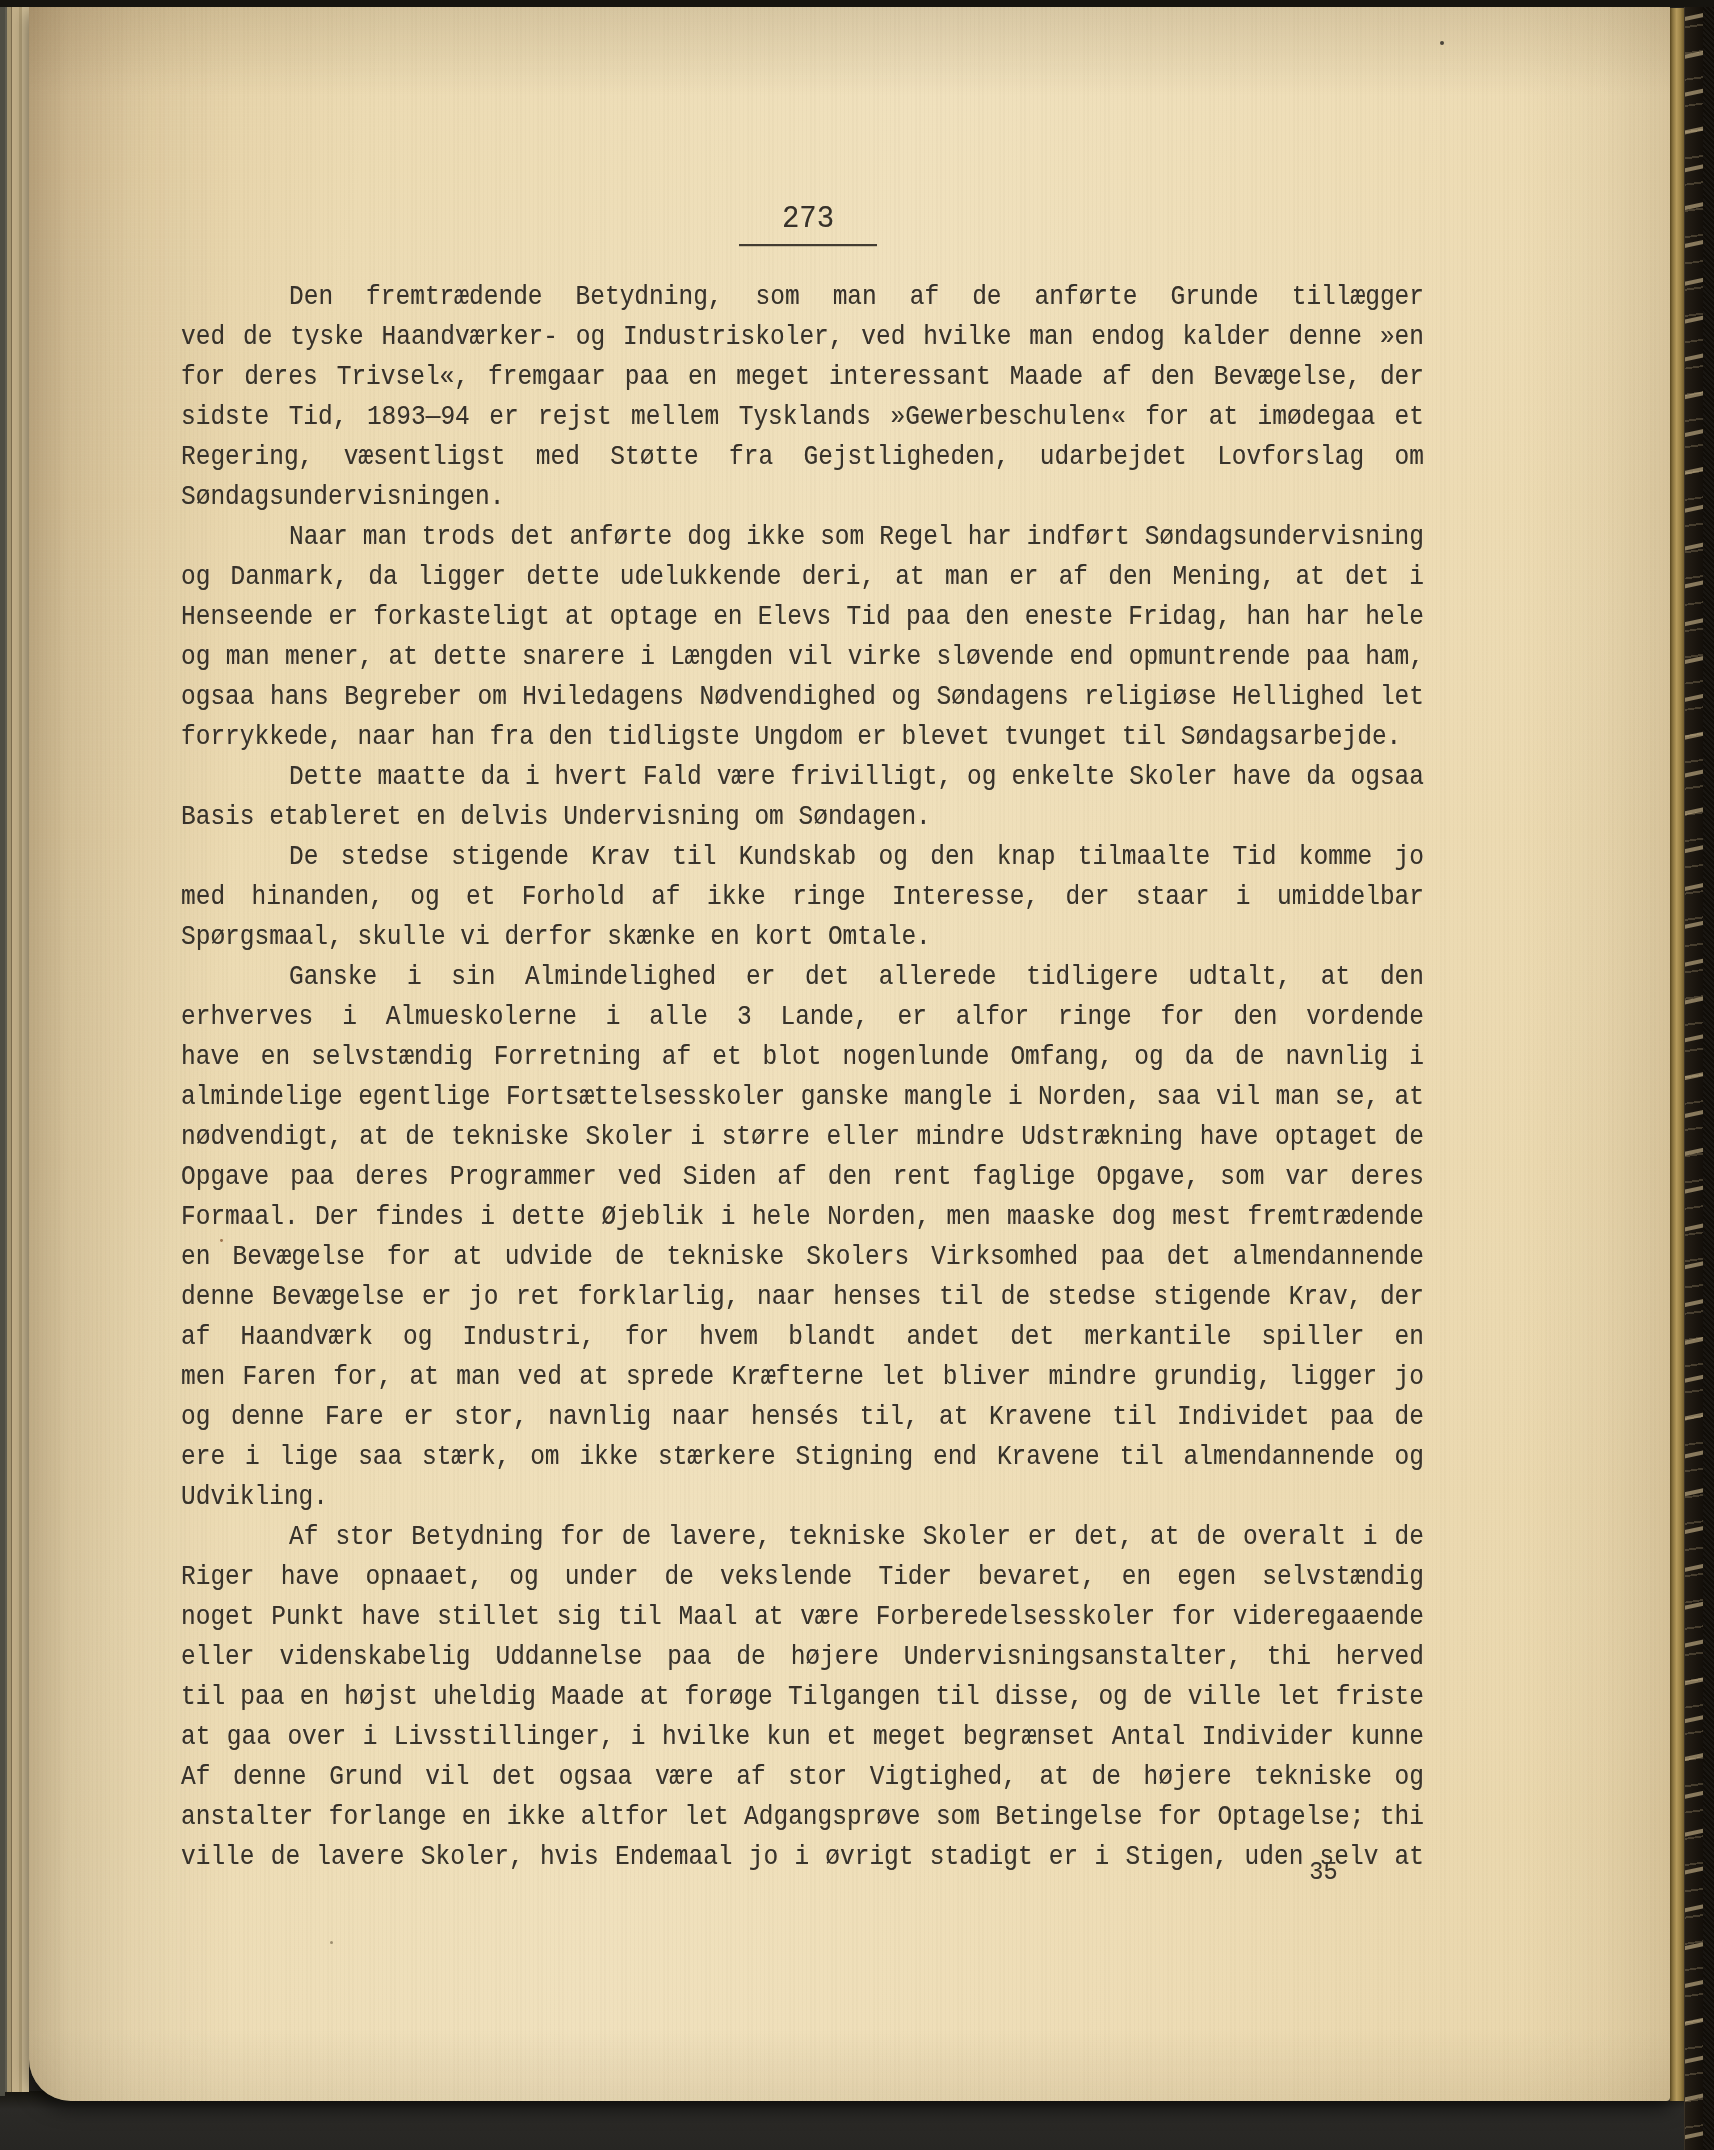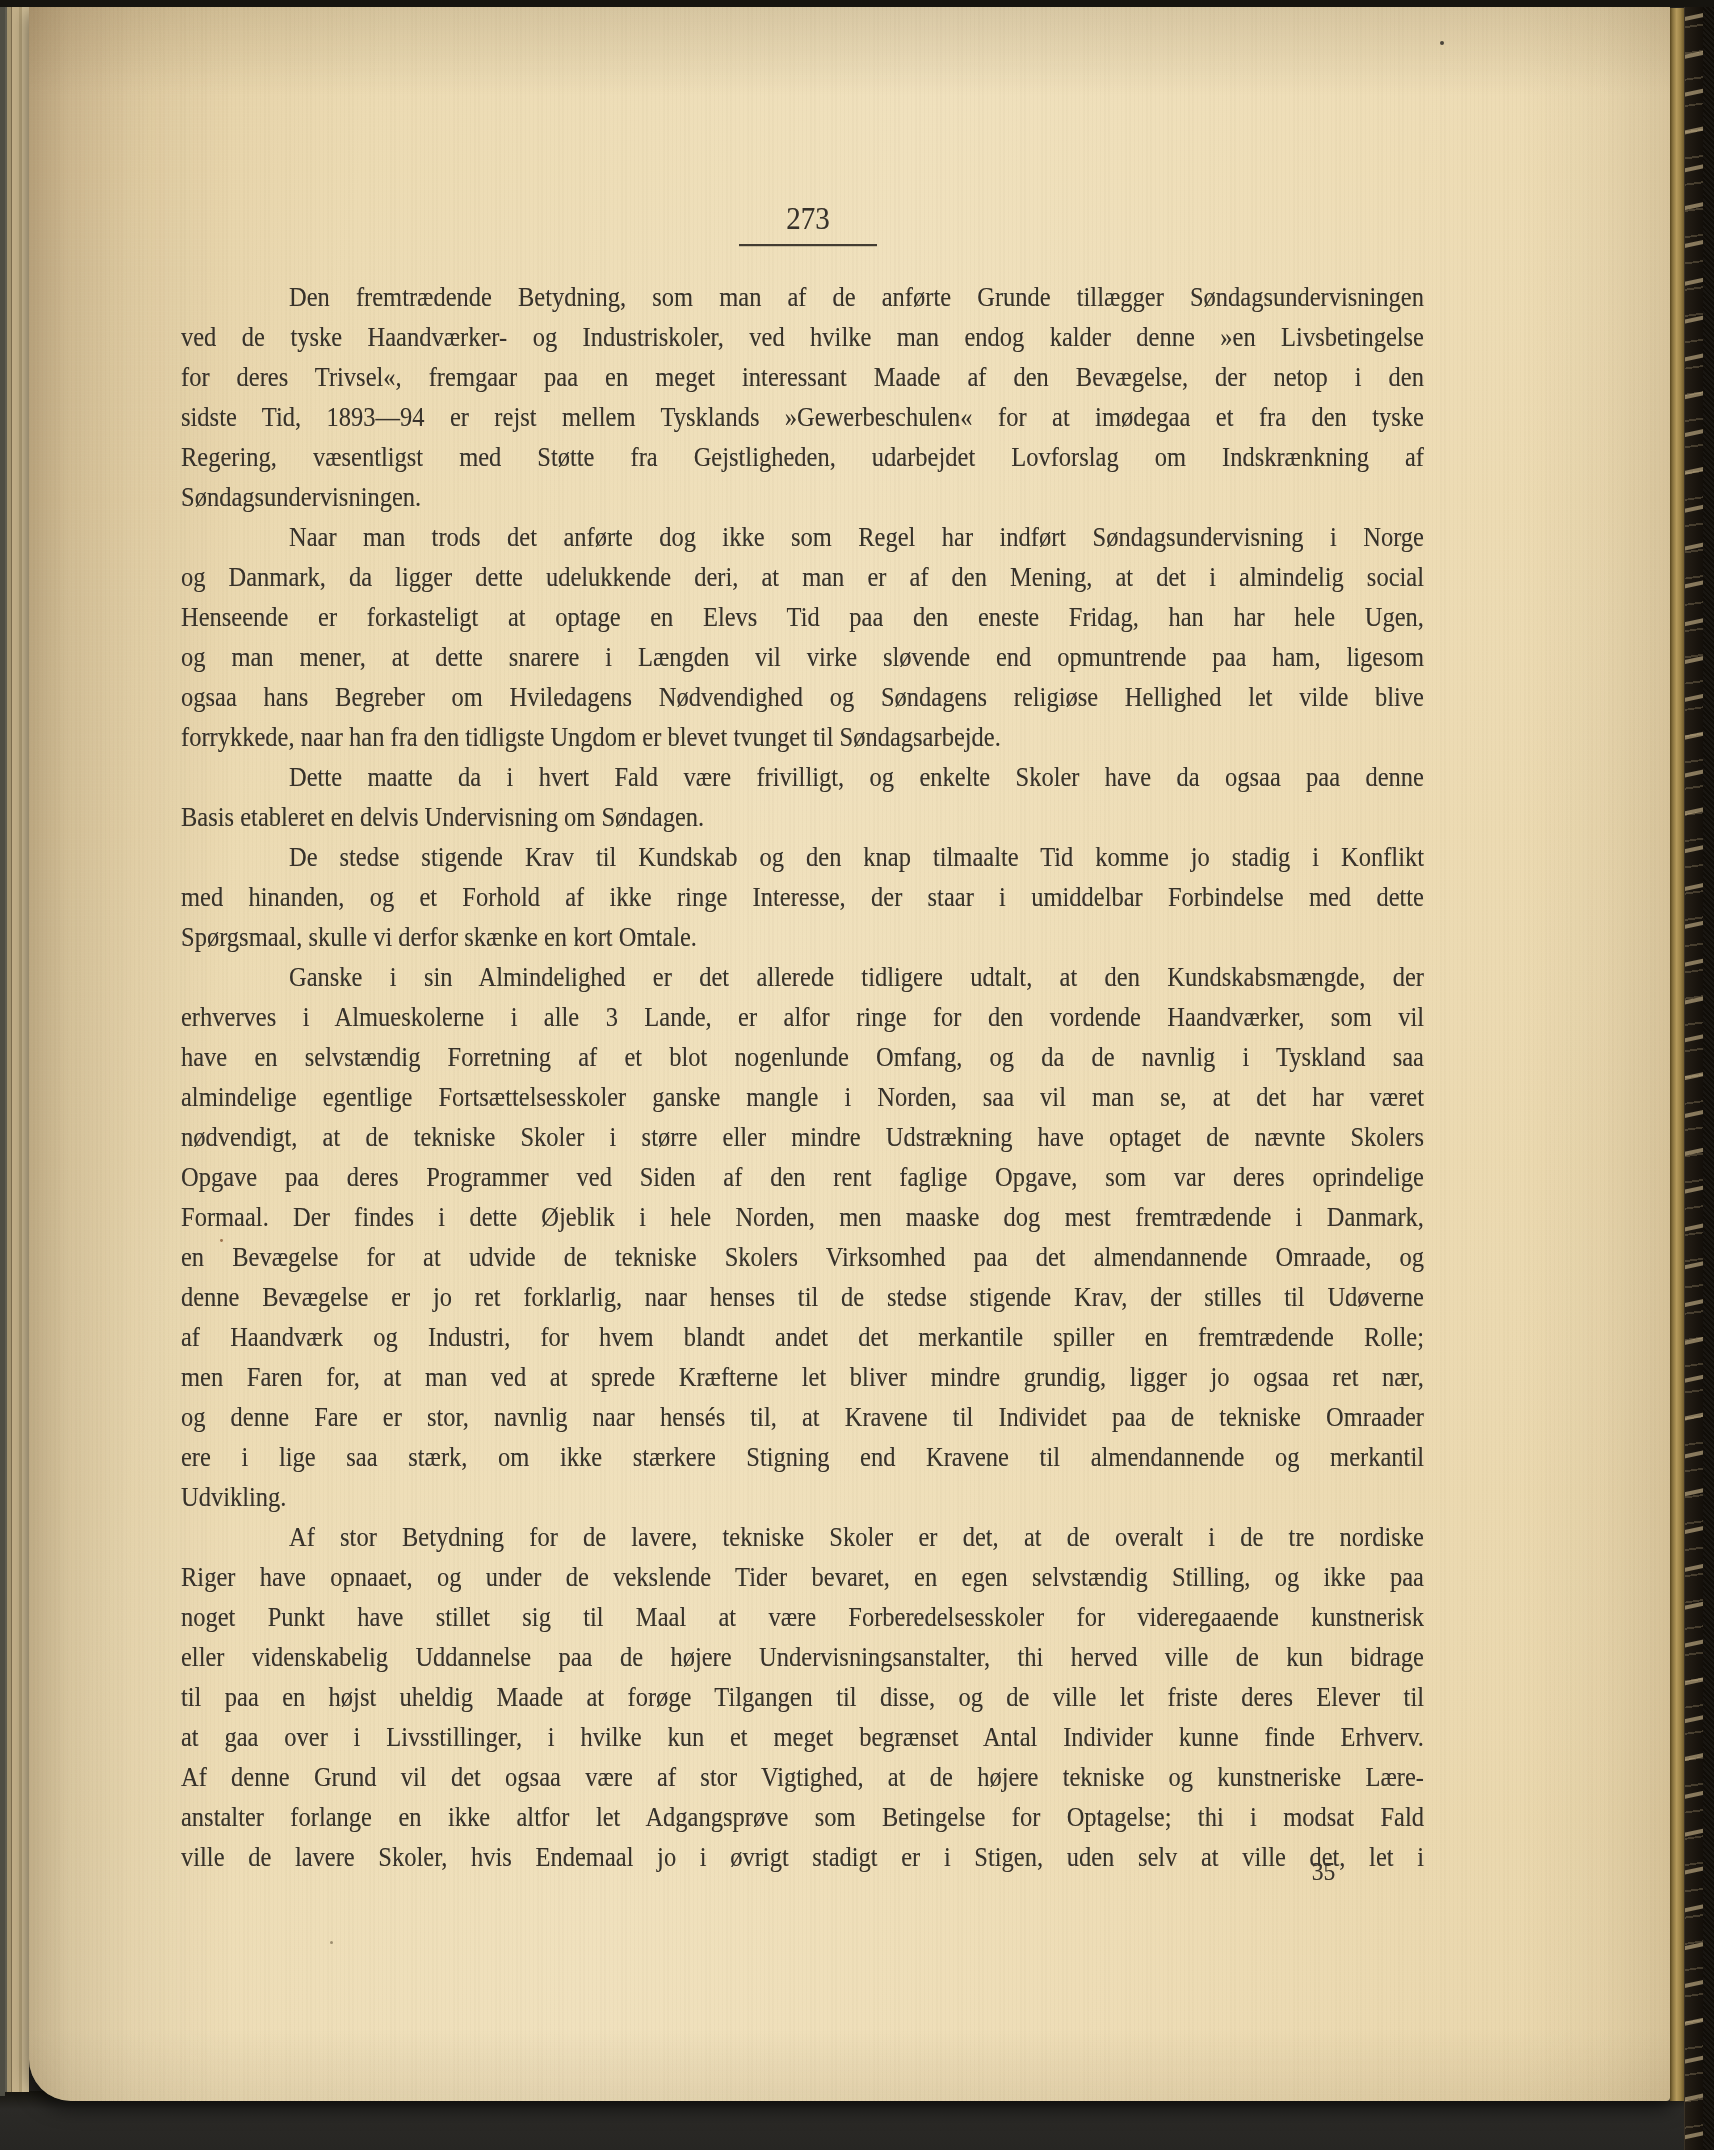--- a/index.html
+++ b/index.html
@@ -1,17 +1,17 @@
 <!DOCTYPE html>
 <html style="font-size:7.5px"><head>
 <meta charset="utf-8">
 <style>
   html,body{margin:0;padding:0;background:#1d1b18;}
   #screen{position:relative;width:1715px;height:2151px;overflow:hidden;
-          background:#23211e;font-family:Liberation Serif, serif;}
+          background:#23211e;font-family:Liberation Mono, monospace;}
 
   
   .bottom-band{position:absolute;left:0;top:2091px;width:1715px;height:59px;
     background:linear-gradient(180deg,#17150f 0,#2b2a27 18px,#272623 100%);}
 
   
   .spine-strip{position:absolute;left:0;top:4.7px;width:4.7px;height:2091px;background:#4e4d43;}
 
   
   .edge-stack{position:absolute;left:4.7px;top:5.7px;width:24.5px;height:2086px;

